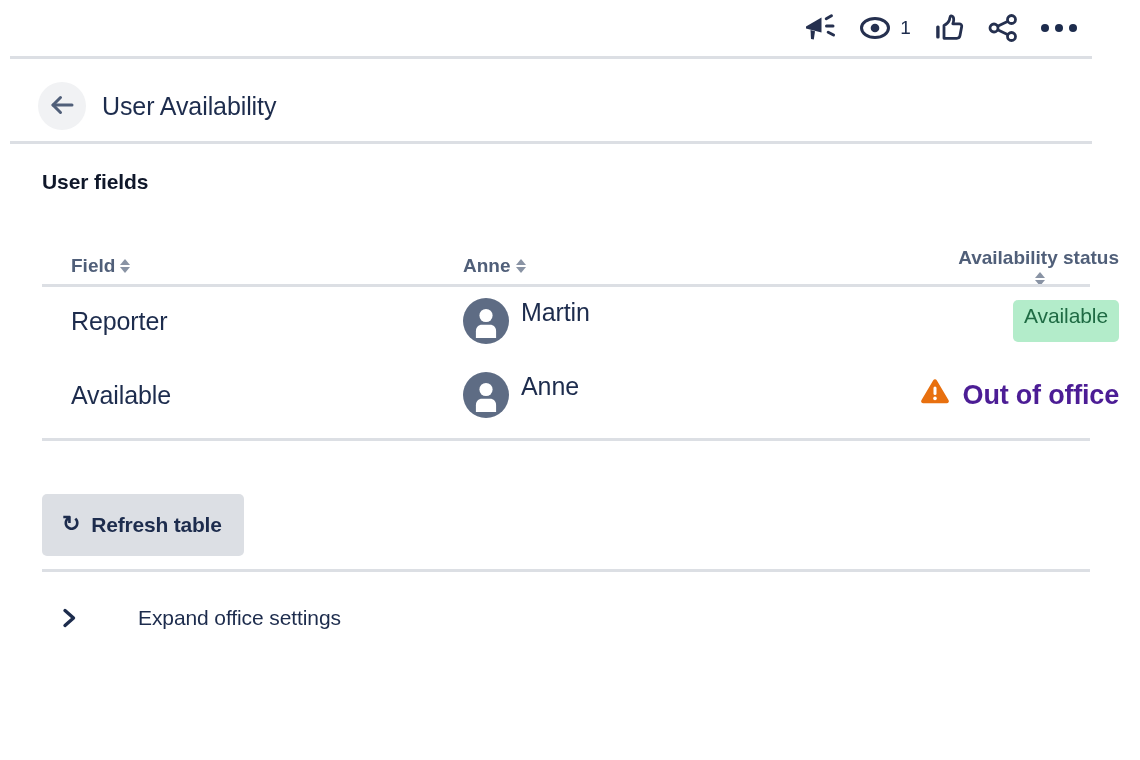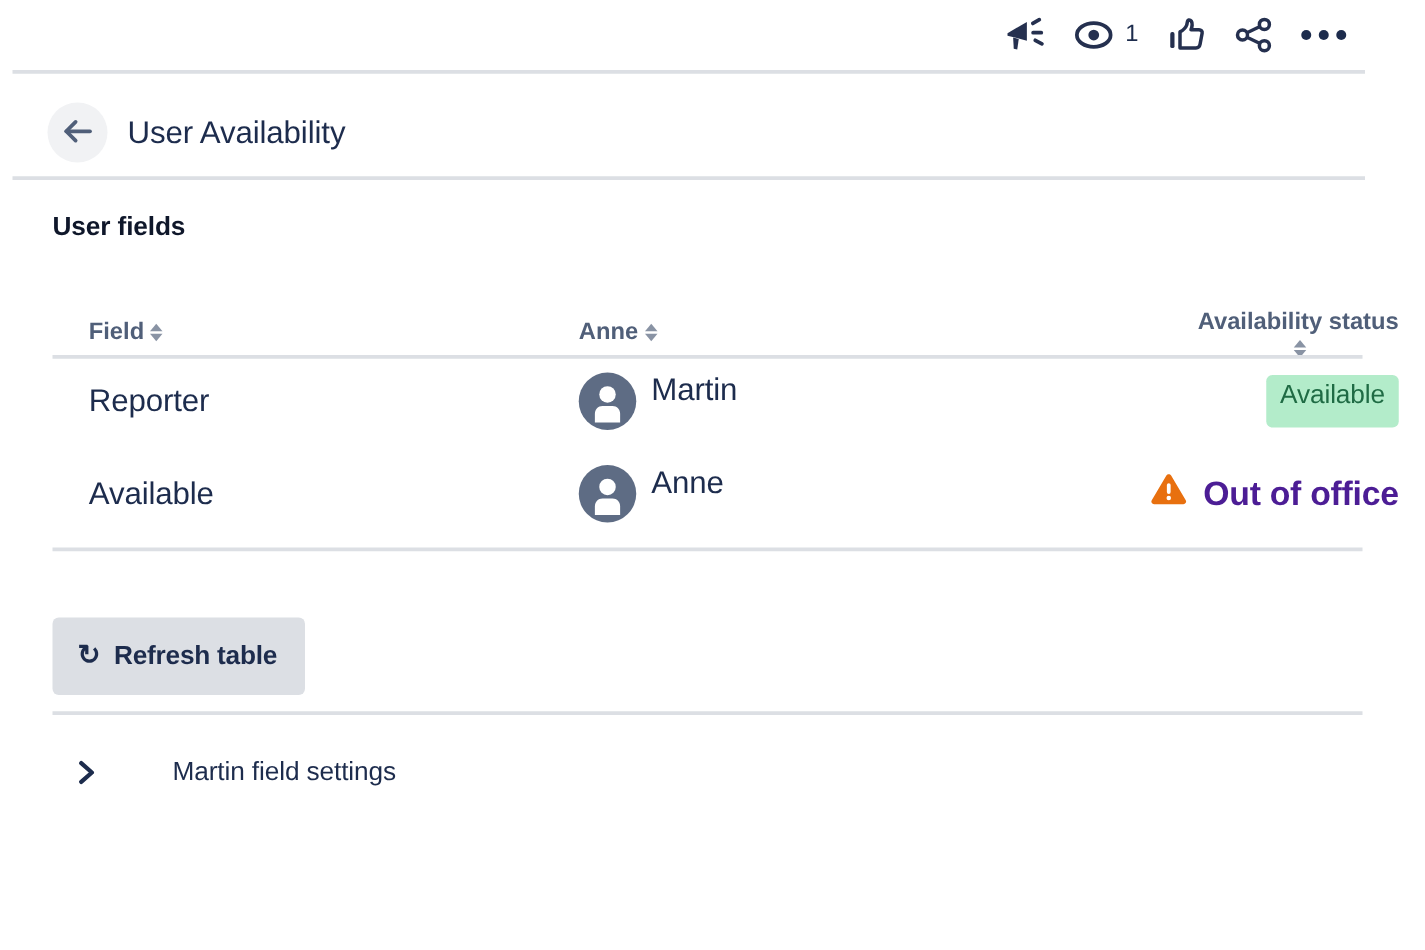--- a/index.html
+++ b/index.html
@@ -432,16 +432,16 @@
     <span class="refresh-icon">↻</span>
     <span>Refresh table</span>
   </button>
 
   <div class="expand-row">
     <span class="chevron-box">
       <svg width="20" height="22" viewBox="0 0 20 22" fill="none">
         <polyline points="5,3.5 13.5,11 5,18.5" stroke="#1d2c4d" stroke-width="3.4" stroke-linecap="round" stroke-linejoin="round" fill="none"></polyline>
       </svg>
     </span>
-    <span class="expand-label">Martin field settings</span>
+    <span class="expand-label">Expand office settings</span>
   </div>
 
 </div>
 
 </body></html>

